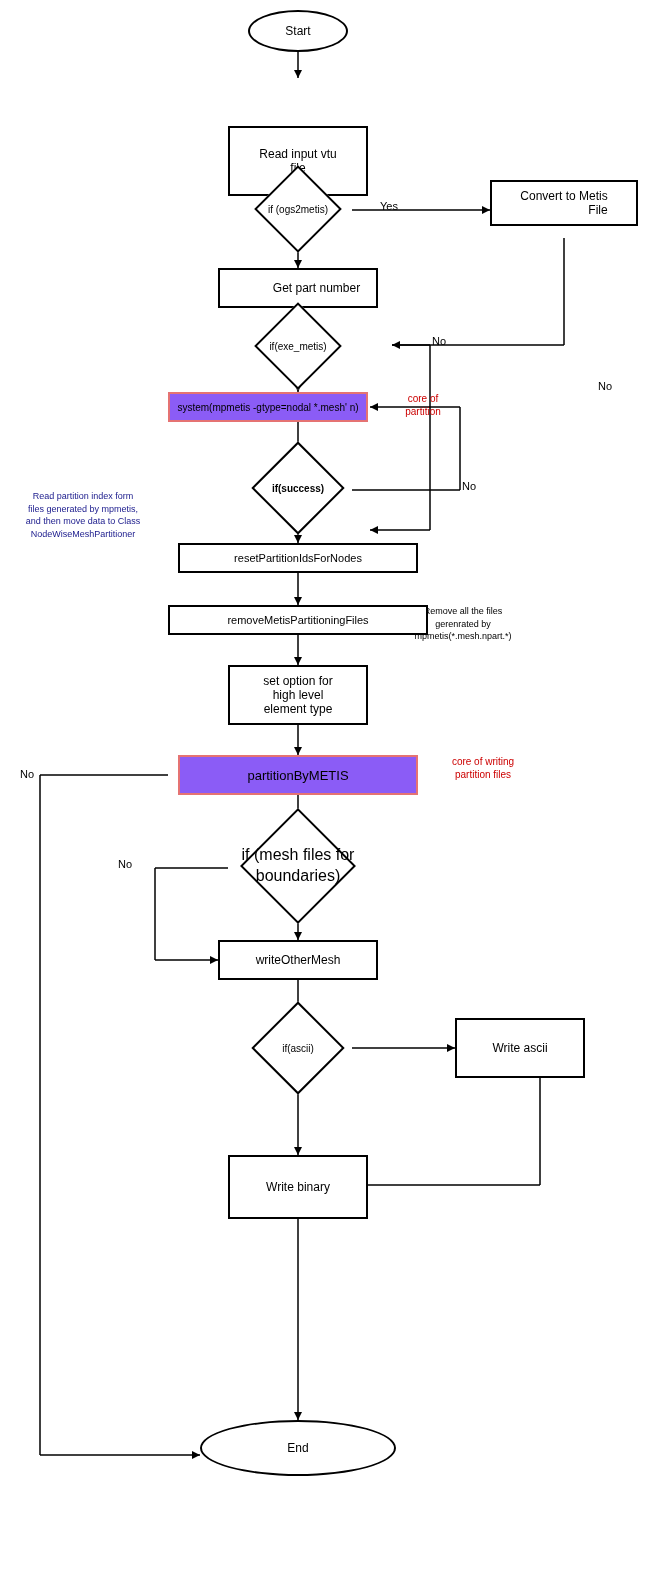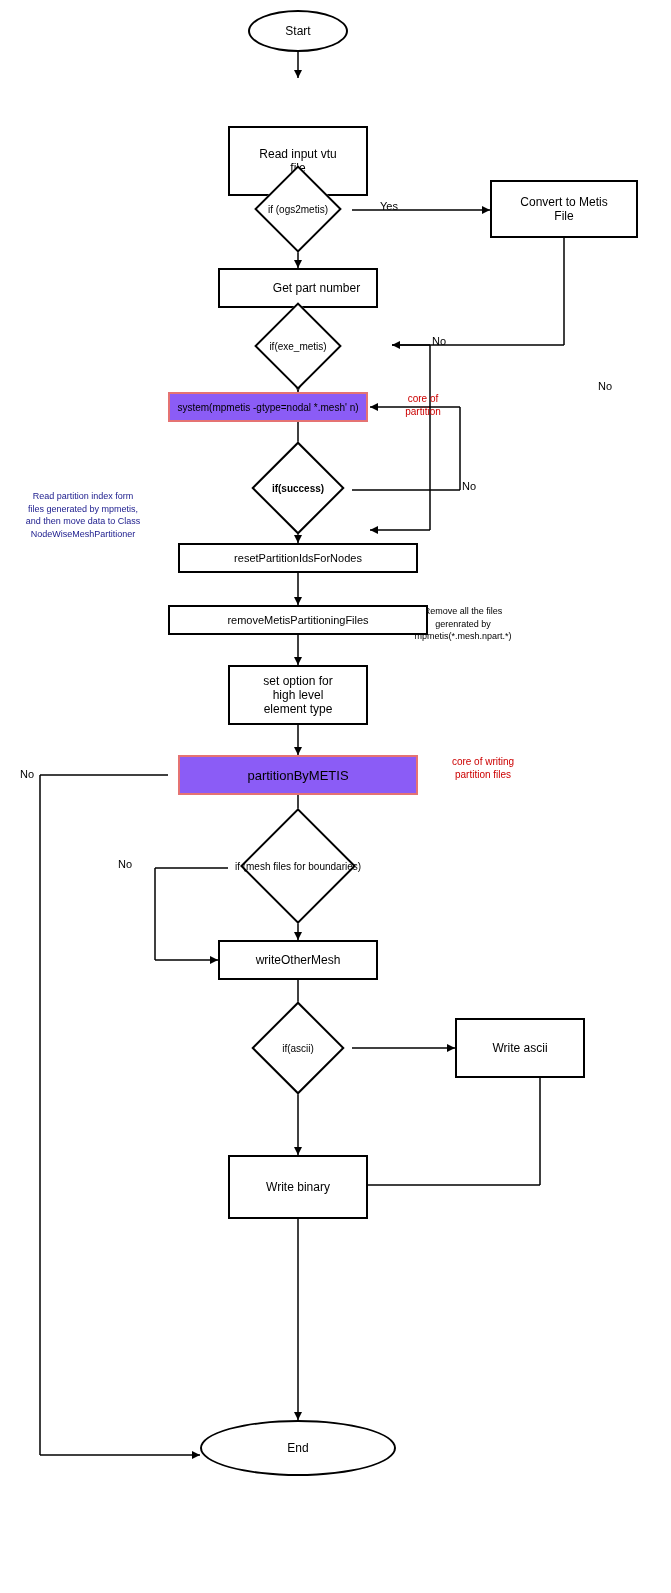--- a/index.html
+++ b/index.html
@@ -177,21 +177,21 @@
 file</span>
   </div>
 
   <div class="diamond-container" style="left:228px; top:178px; width:140px; height:62px;">
     <div class="diamond" style="width:62px; height:62px;"></div>
     <span class="diamond-text" style="font-size:10px;">if (ogs2metis)</span>
   </div>
 
   <span style="position:absolute; left:380px; top:200px; font-size:11px;">Yes</span>
 
-  <div class="shape rect" style="left:490px; top:180px; width:148px; height:58px;">
+  <div class="shape rect" style="left:490px; top:180px; width:148px; height:46px;text-align:right;">
     <span style="white-space:pre-line;">Convert to Metis
 File</span>
   </div>
 
   <div class="shape rect" style="left:218px; top:268px; width:160px; height:40px;padding-left:37px;">
     <span>Get part number</span>
   </div>
 
   <div class="diamond-container" style="left:228px; top:315px; width:140px; height:62px;">
     <div class="diamond" style="width:62px; height:62px;"></div>
@@ -243,21 +243,21 @@
     <span style="font-size:13px; font-weight:normal;">partitionByMETIS</span>
   </div>
 
   <span class="annot" style="left:428px; top:755px; width:110px; white-space:pre-line; line-height:1.3;">core of writing
 partition files</span>
 
   <span style="position:absolute; left:20px; top:768px; font-size:11px;">No</span>
 
   <div class="diamond-container" style="left:218px; top:825px; width:160px; height:82px;">
     <div class="diamond" style="width:82px; height:82px;"></div>
-    <span class="diamond-text" style="font-size:10px; line-height:1.3;">if (mesh files for
+    <span class="diamond-text" style="font-size:16px; line-height:1.3;">if (mesh files for
 boundaries)</span>
   </div>
 
   <span style="position:absolute; left:118px; top:858px; font-size:11px;">No</span>
 
   <div class="shape rect" style="left:218px; top:940px; width:160px; height:40px;align-items:center;">
     <span>writeOtherMesh</span>
   </div>
 
   <div class="diamond-container" style="left:228px; top:1015px; width:140px; height:66px;">

